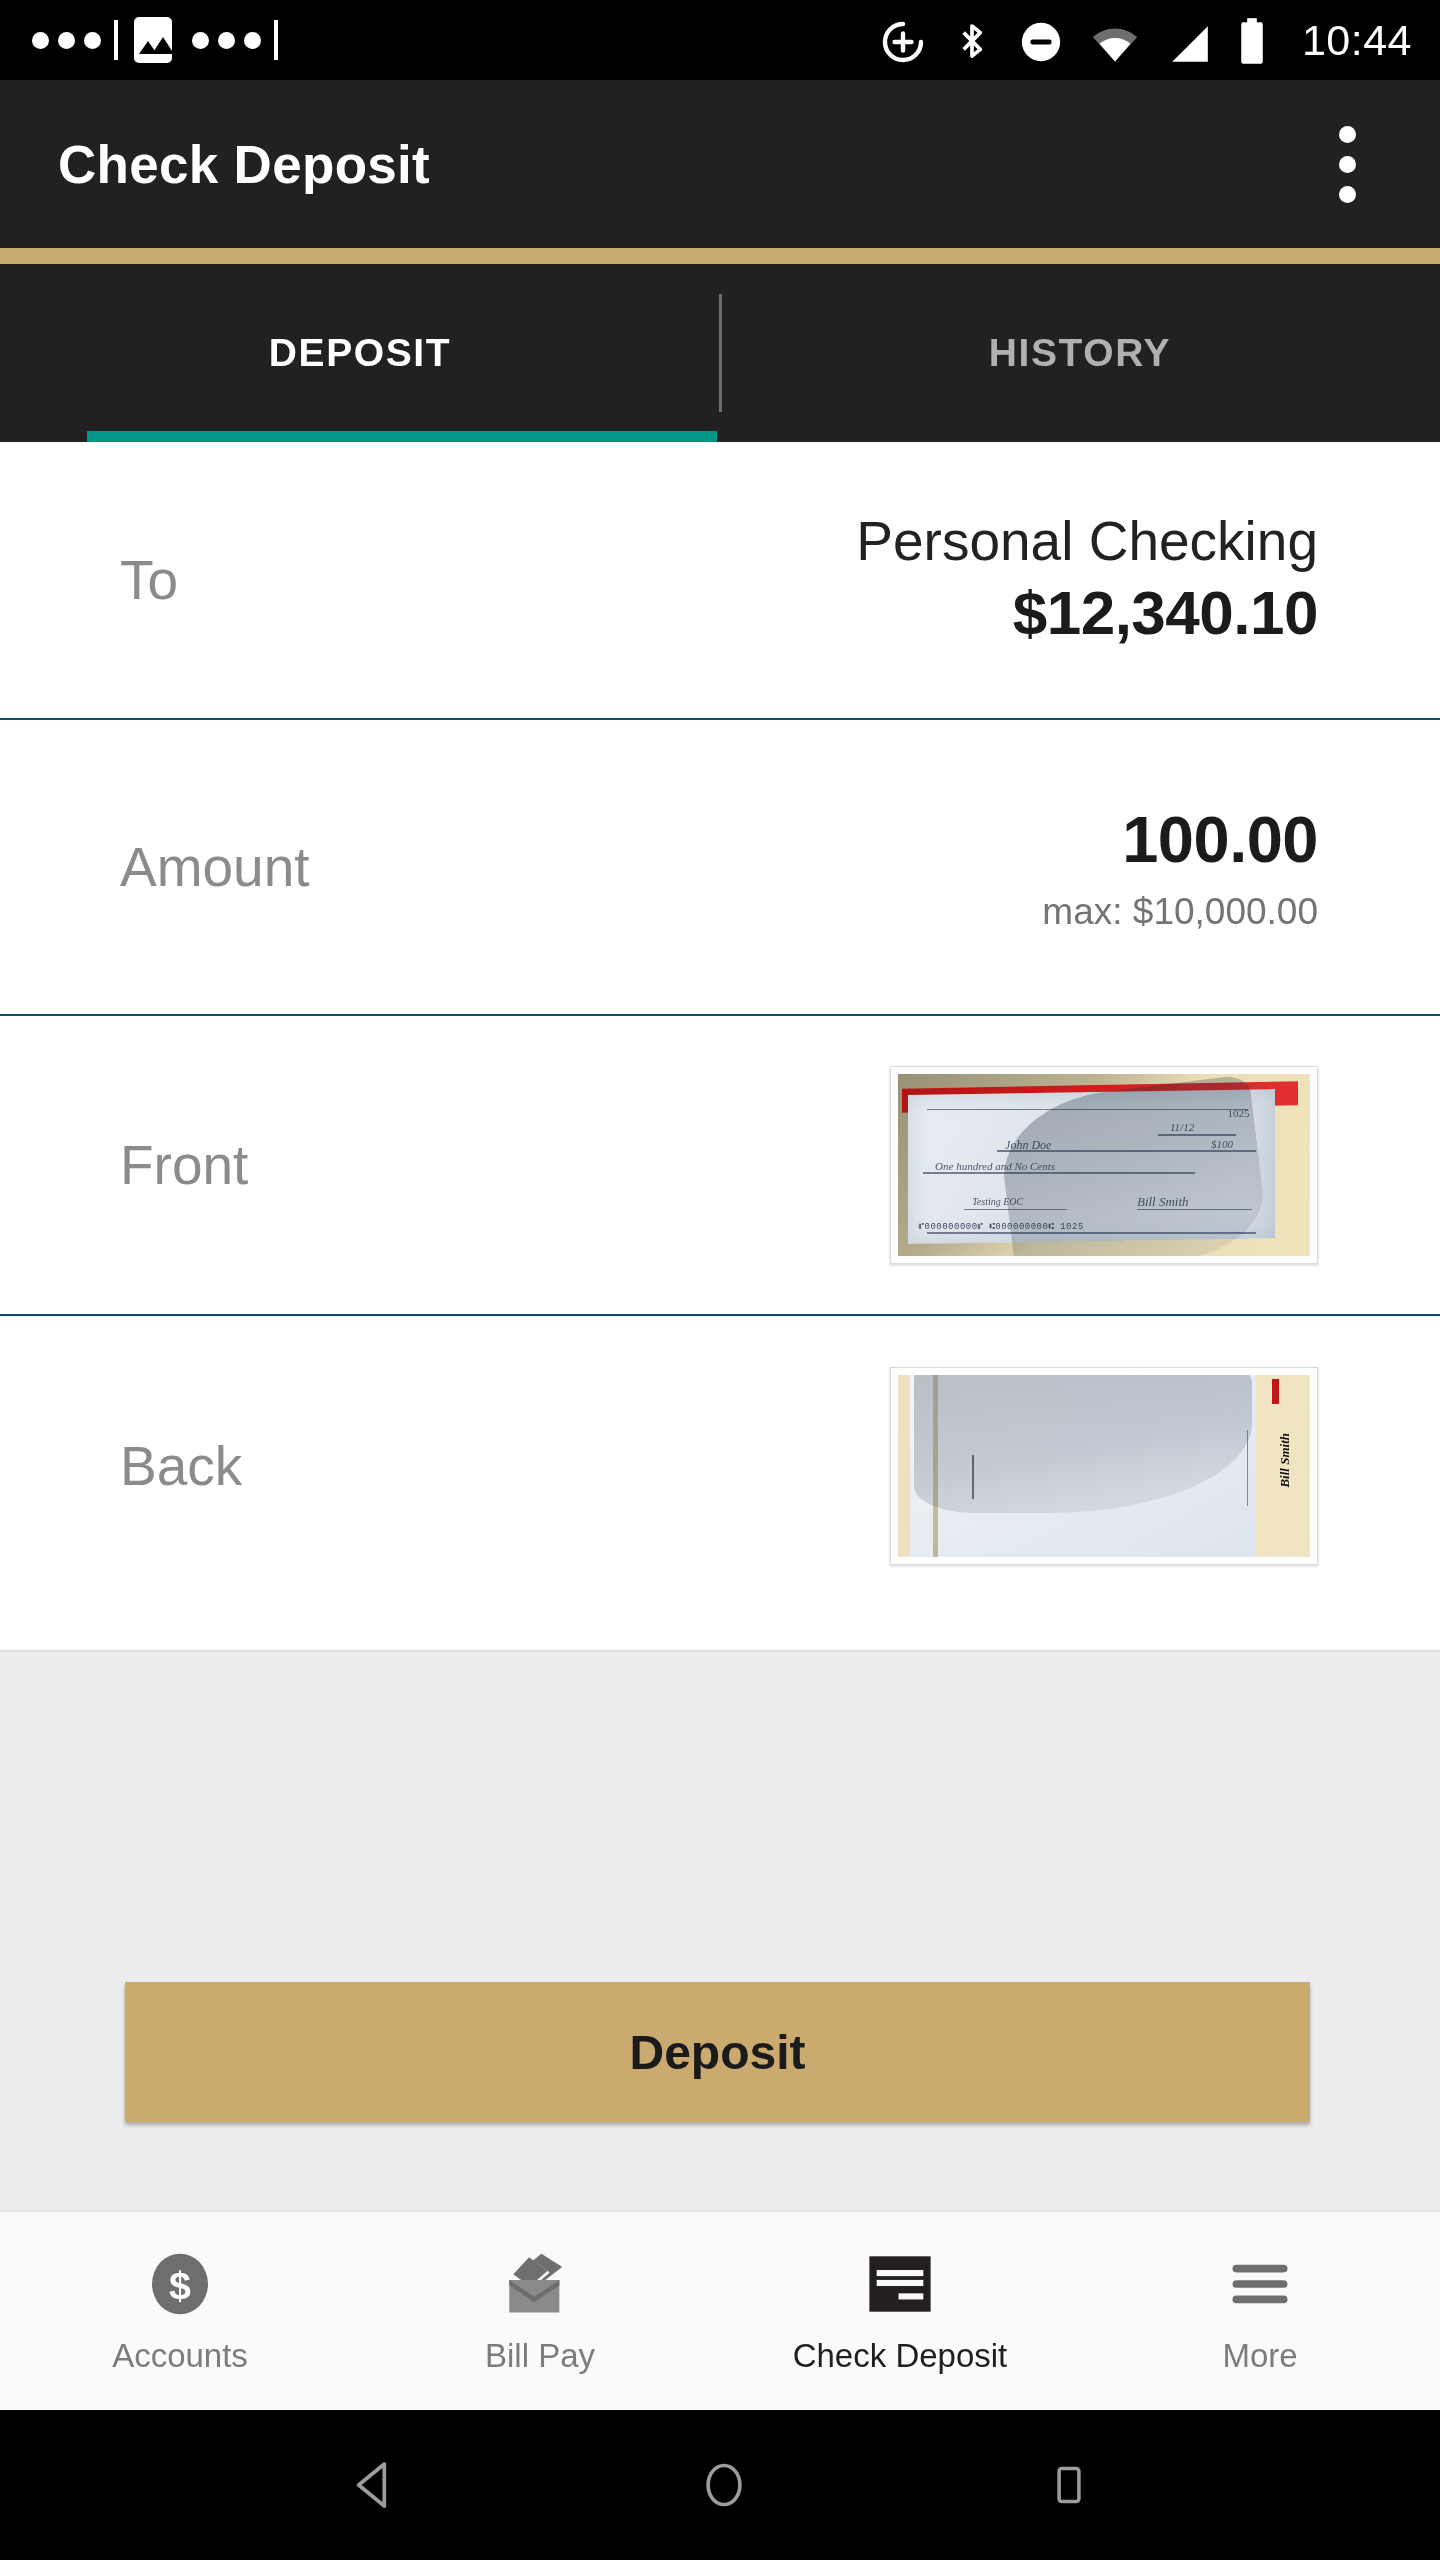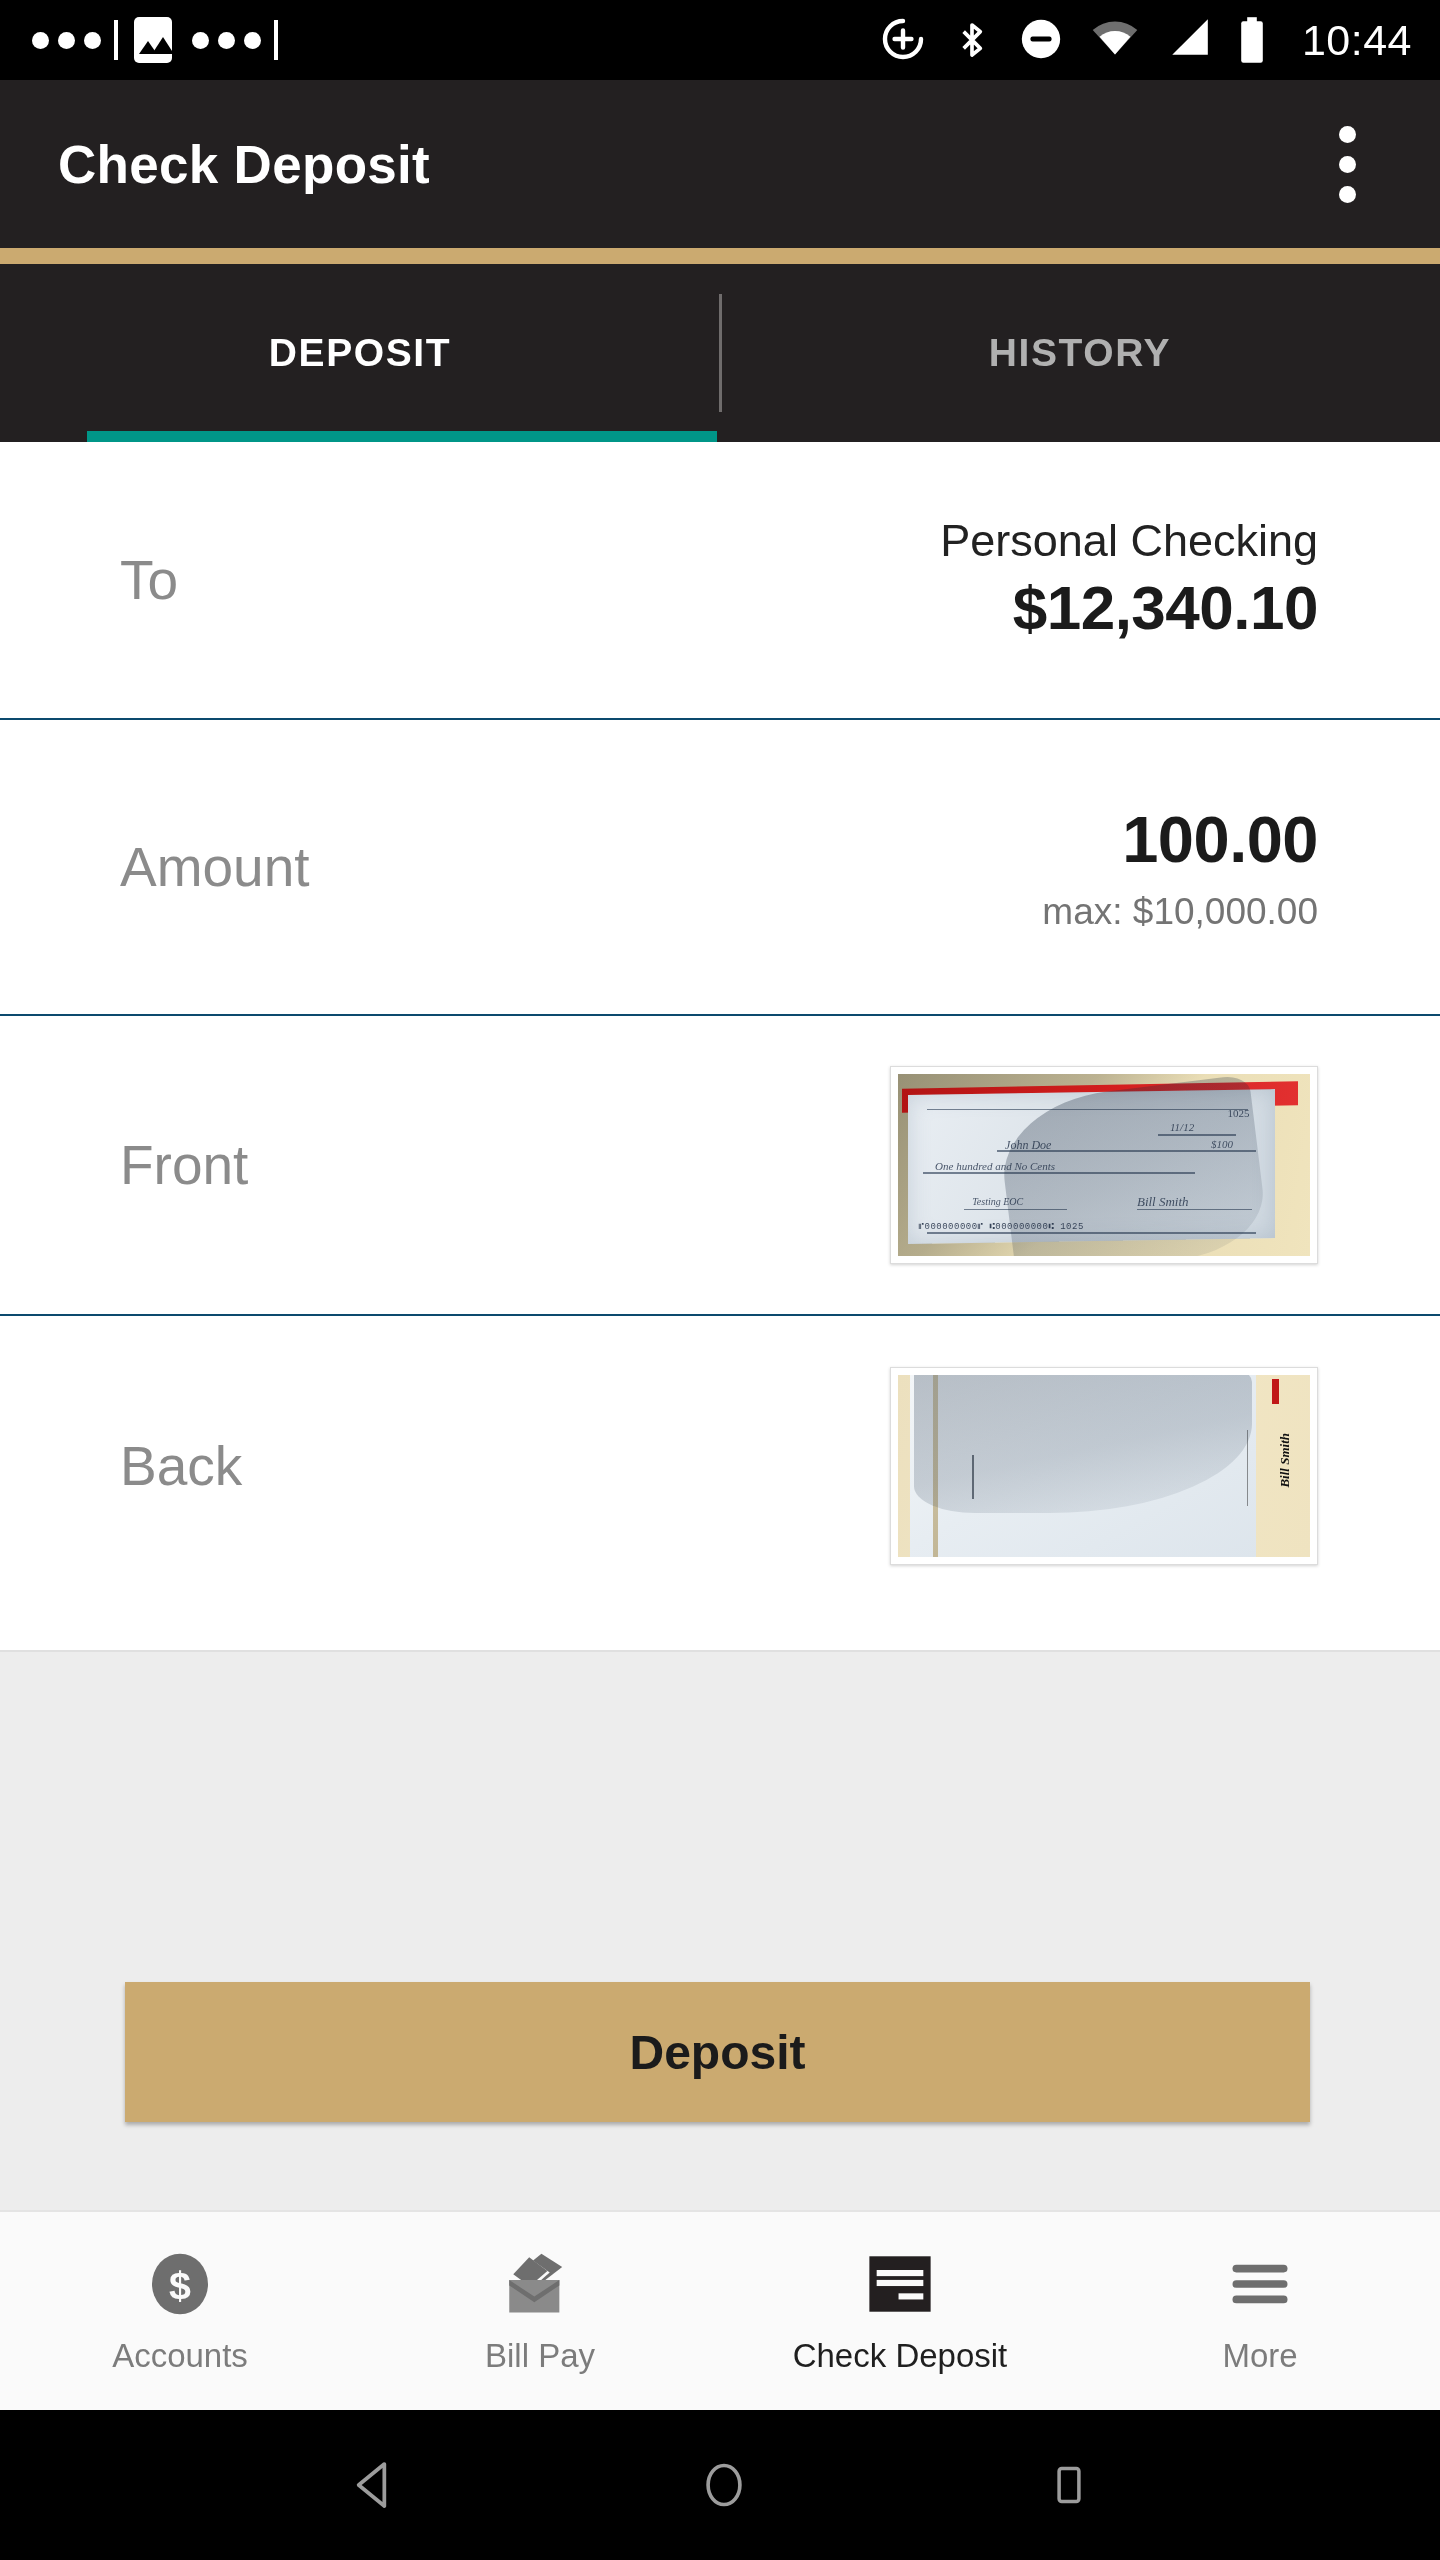--- a/index.html
+++ b/index.html
@@ -28,21 +28,21 @@
   .img-icon::after{
     content:""; position:absolute; bottom:9px; left:5px;
     border-left:9px solid transparent; border-right:9px solid transparent;
     border-bottom:13px solid #000;
   }
   .img-icon::before{
     content:""; position:absolute; bottom:9px; left:18px;
     border-left:11px solid transparent; border-right:11px solid transparent;
     border-bottom:17px solid #000;
   }
-  .sb-right { margin-left:auto; display:flex; align-items:flex-start; gap:26px; }
+  .sb-right { margin-left:auto; display:flex; align-items:flex-end; gap:26px; }
   .sb-right svg { display:block; }
   .sb-time { color:#fff; font-size:43px; letter-spacing:0.5px; margin-left:10px; }
 
   
   .appbar {
     position:absolute; top:80px; left:0; width:1440px; height:168px;
     background:#232021; display:flex; align-items:center; padding:0 58px;
   }
   .appbar-title { color:#ffffff; font-size:53px; font-weight:bold; letter-spacing:0.3px; }
   .overflow { margin-left:auto; width:70px; height:110px; display:flex;
@@ -72,21 +72,21 @@
   
   .content { position:absolute; top:442px; left:0; width:1440px; height:1208px; background:#ffffff; }
   .row {
     position:relative; width:1440px; display:flex; align-items:center;
     padding:0 122px 0 120px; border-bottom:2px solid #0c4a6e; background:#fff;
   }
   .row-label { color:#8b8b8b; font-size:55px; font-weight:300; }
   .row-right { margin-left:auto; text-align:right; }
 
   .to-row { height:278px; }
-  .acct-name { color:#222222; font-size:45px; line-height:1.08; }
+  .acct-name { color:#222222; font-size:55px; line-height:1.08; }
   .acct-balance { color:#1b1b1b; font-size:62px; font-weight:bold; margin-top:6px; letter-spacing:-0.5px; }
 
   .amount-row { height:296px;gap:44px; }
   .amt-value { color:#1b1b1b; font-size:65px; font-weight:bold; letter-spacing:-0.5px; }
   .amt-max { color:#747474; font-size:37px; margin-top:14px; }
 
   .img-row { height:300px; }
   .thumb-wrap {
     margin-left:auto; width:428px; height:198px; background:#ffffff;
     border:1px solid #dcdcdc; padding:7px;

